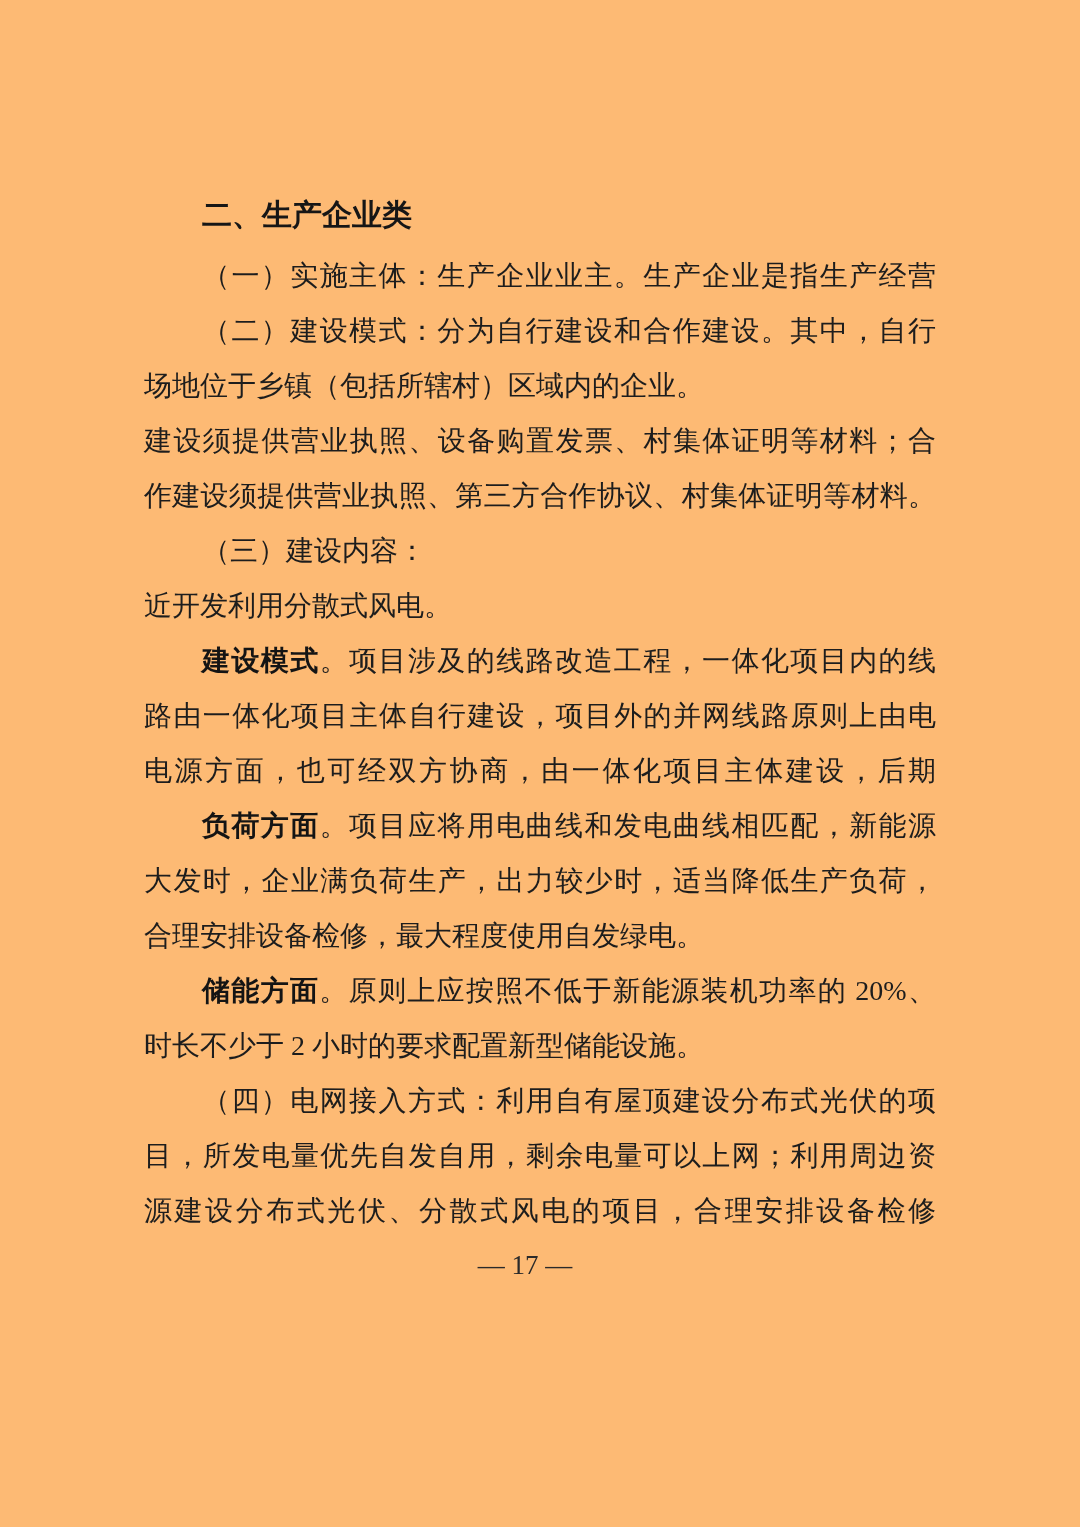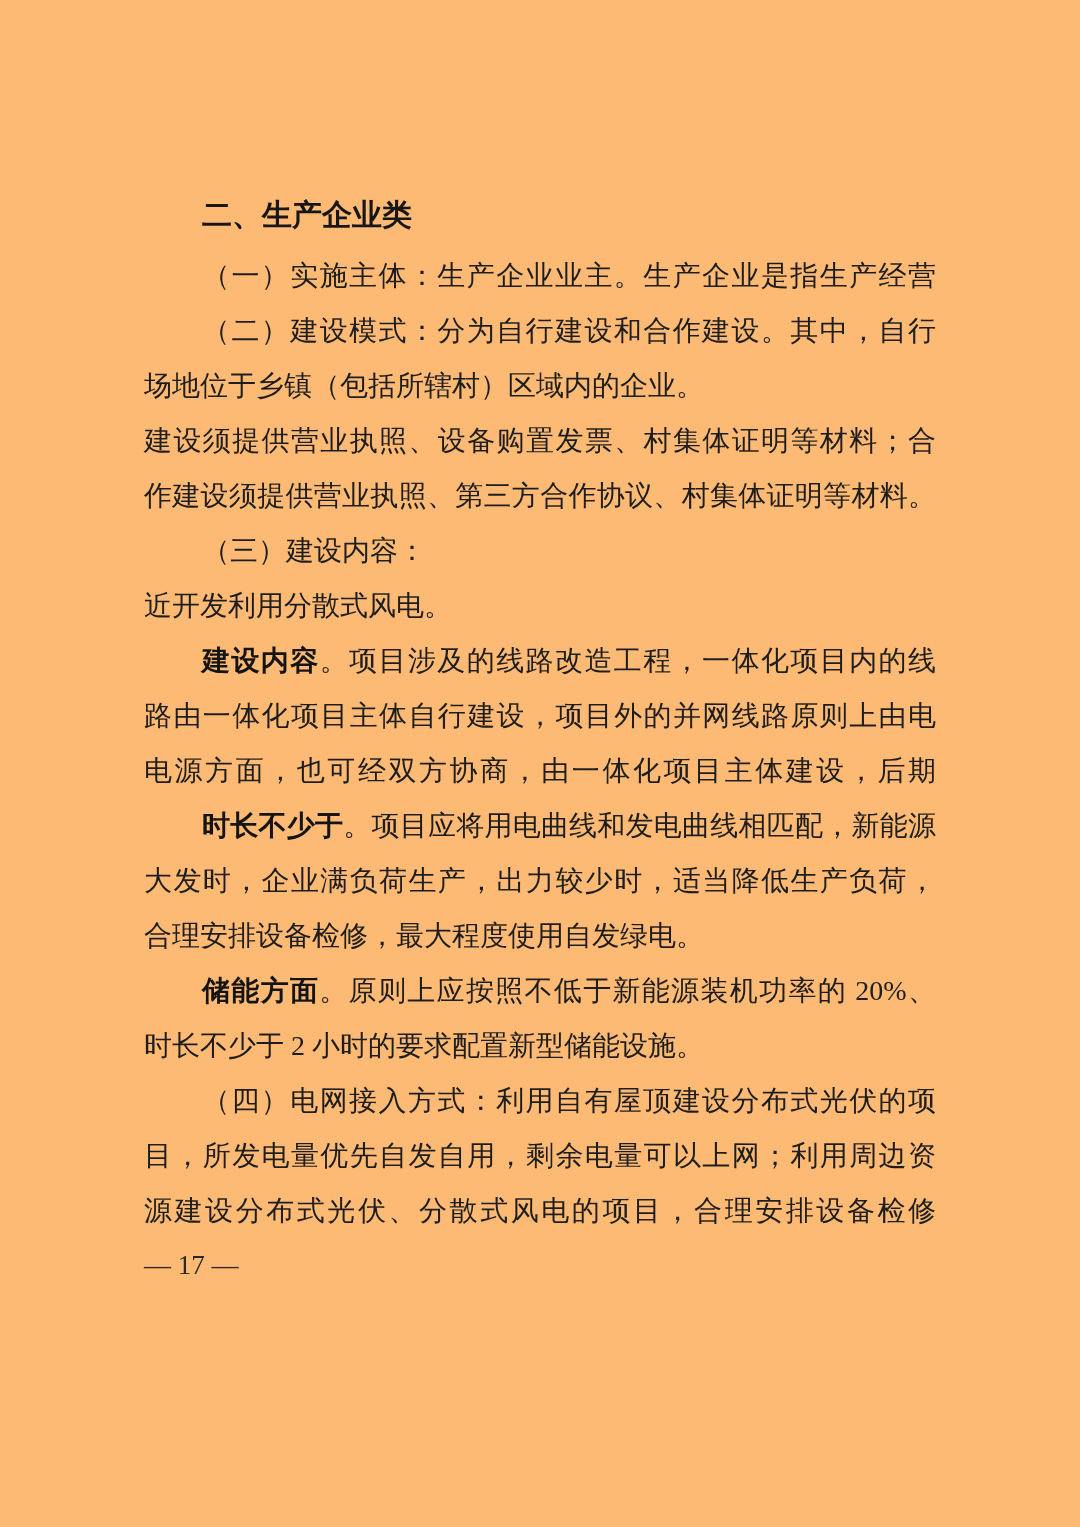--- a/index.html
+++ b/index.html
@@ -48,21 +48,21 @@
   }
   .lead {
     font-weight: 700;
     font-family: "Liberation Sans", "DejaVu Sans", sans-serif;
     color: #141414;
   }
   .pagenum {
     font-size: 27px;
     line-height: 55px;
     height: 55px;
-    text-align: left;
+    text-align: center;
     padding-right: 30px;
     color: #2a2a2a;
   }
 </style>
 </head>
 <body>
 
 <div class="page">
   <div class="content">
 
@@ -72,25 +72,25 @@
     <div class="line indent just"><span>（二）建设模式：分为自行建设和合作建设。其中，自行</span></div>
 
     <div class="line"><span>场地位于乡镇（包括所辖村）区域内的企业。</span></div>
     <div class="line just"><span>建设须提供营业执照、设备购置发票、村集体证明等材料；合</span></div>
     <div class="line just"><span>作建设须提供营业执照、第三方合作协议、村集体证明等材料。</span></div>
 
     <div class="line indent"><span>（三）建设内容：</span></div>
 
     <div class="line"><span>近开发利用分散式风电。</span></div>
 
-    <div class="line indent just"><span class="lead">建设内容</span><span>。项目涉及的线路改造工程，一体化项目内的线</span></div>
+    <div class="line indent just"><span class="lead">建设模式</span><span>。项目涉及的线路改造工程，一体化项目内的线</span></div>
     <div class="line just"><span>路由一体化项目主体自行建设，项目外的并网线路原则上由电</span></div>
     <div class="line just"><span>电源方面，也可经双方协商，由一体化项目主体建设，后期</span></div>
 
-    <div class="line indent just"><span class="lead">时长不少于</span><span>。项目应将用电曲线和发电曲线相匹配，新能源</span></div>
+    <div class="line indent just"><span class="lead">负荷方面</span><span>。项目应将用电曲线和发电曲线相匹配，新能源</span></div>
     <div class="line just"><span>大发时，企业满负荷生产，出力较少时，适当降低生产负荷，</span></div>
     <div class="line"><span>合理安排设备检修，最大程度使用自发绿电。</span></div>
 
     <div class="line indent just"><span class="lead">储能方面</span><span>。原则上应按照不低于新能源装机功率的 20%、</span></div>
     <div class="line"><span>时长不少于 2 小时的要求配置新型储能设施。</span></div>
 
     <div class="line indent just"><span>（四）电网接入方式：利用自有屋顶建设分布式光伏的项</span></div>
     <div class="line just"><span>目，所发电量优先自发自用，剩余电量可以上网；利用周边资</span></div>
     <div class="line just"><span>源建设分布式光伏、分散式风电的项目，合理安排设备检修</span></div>
 

